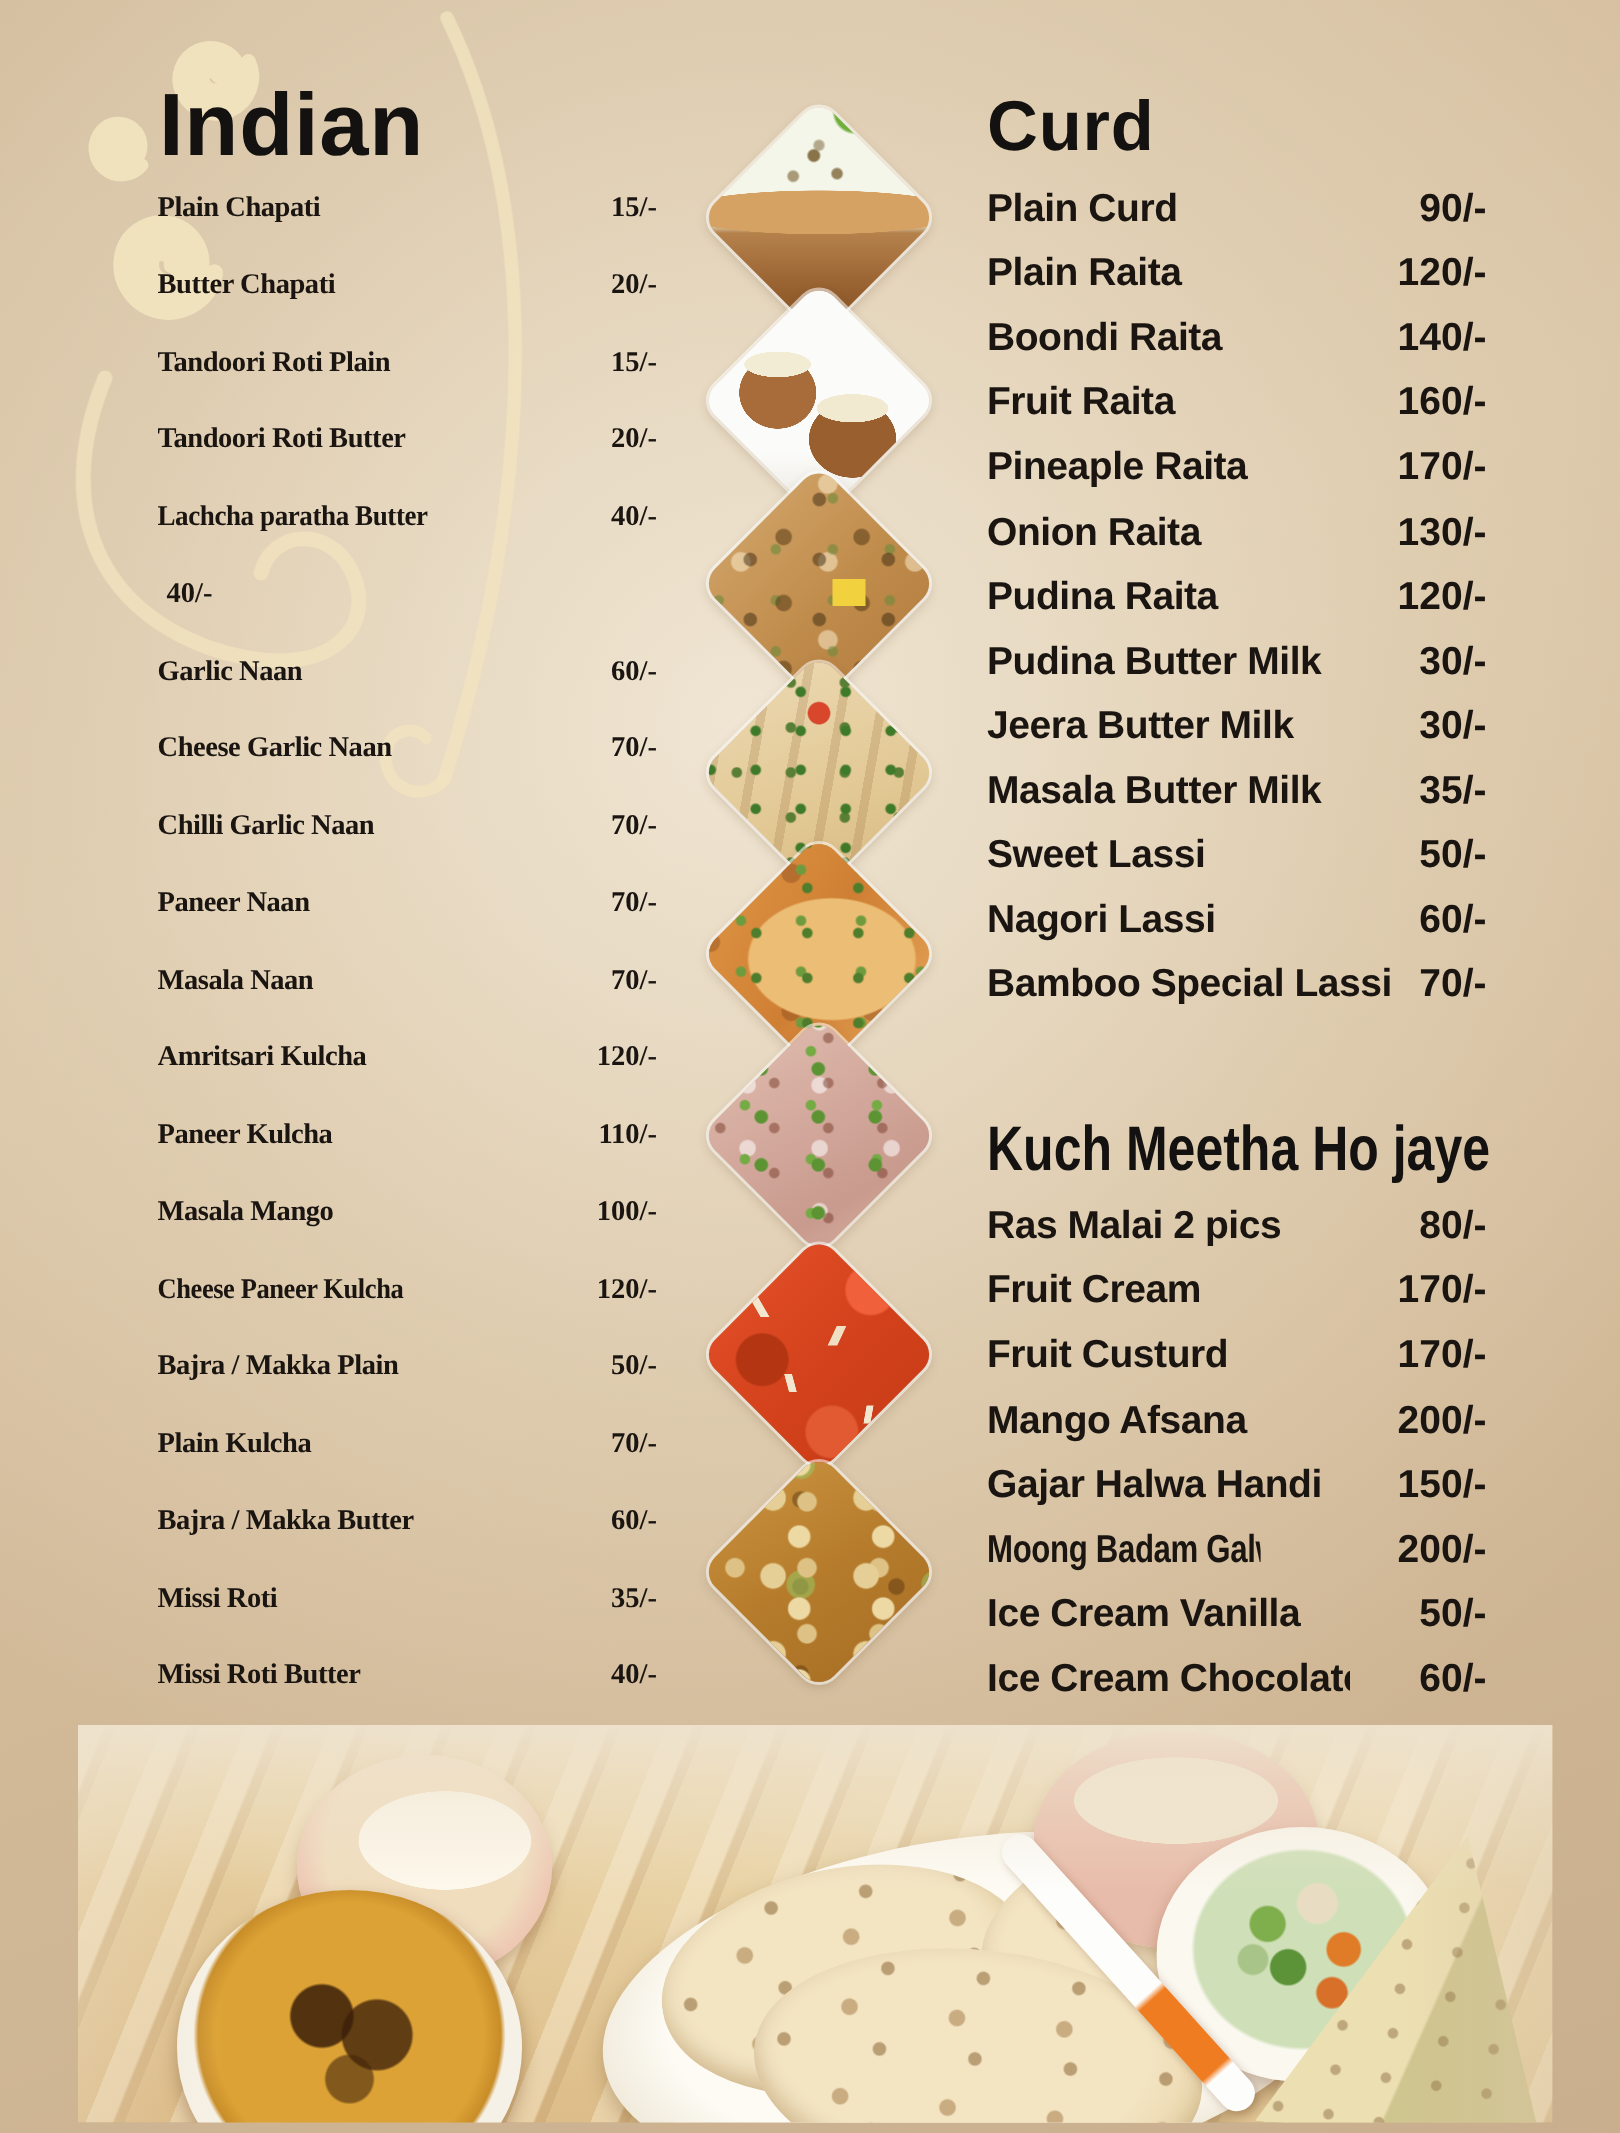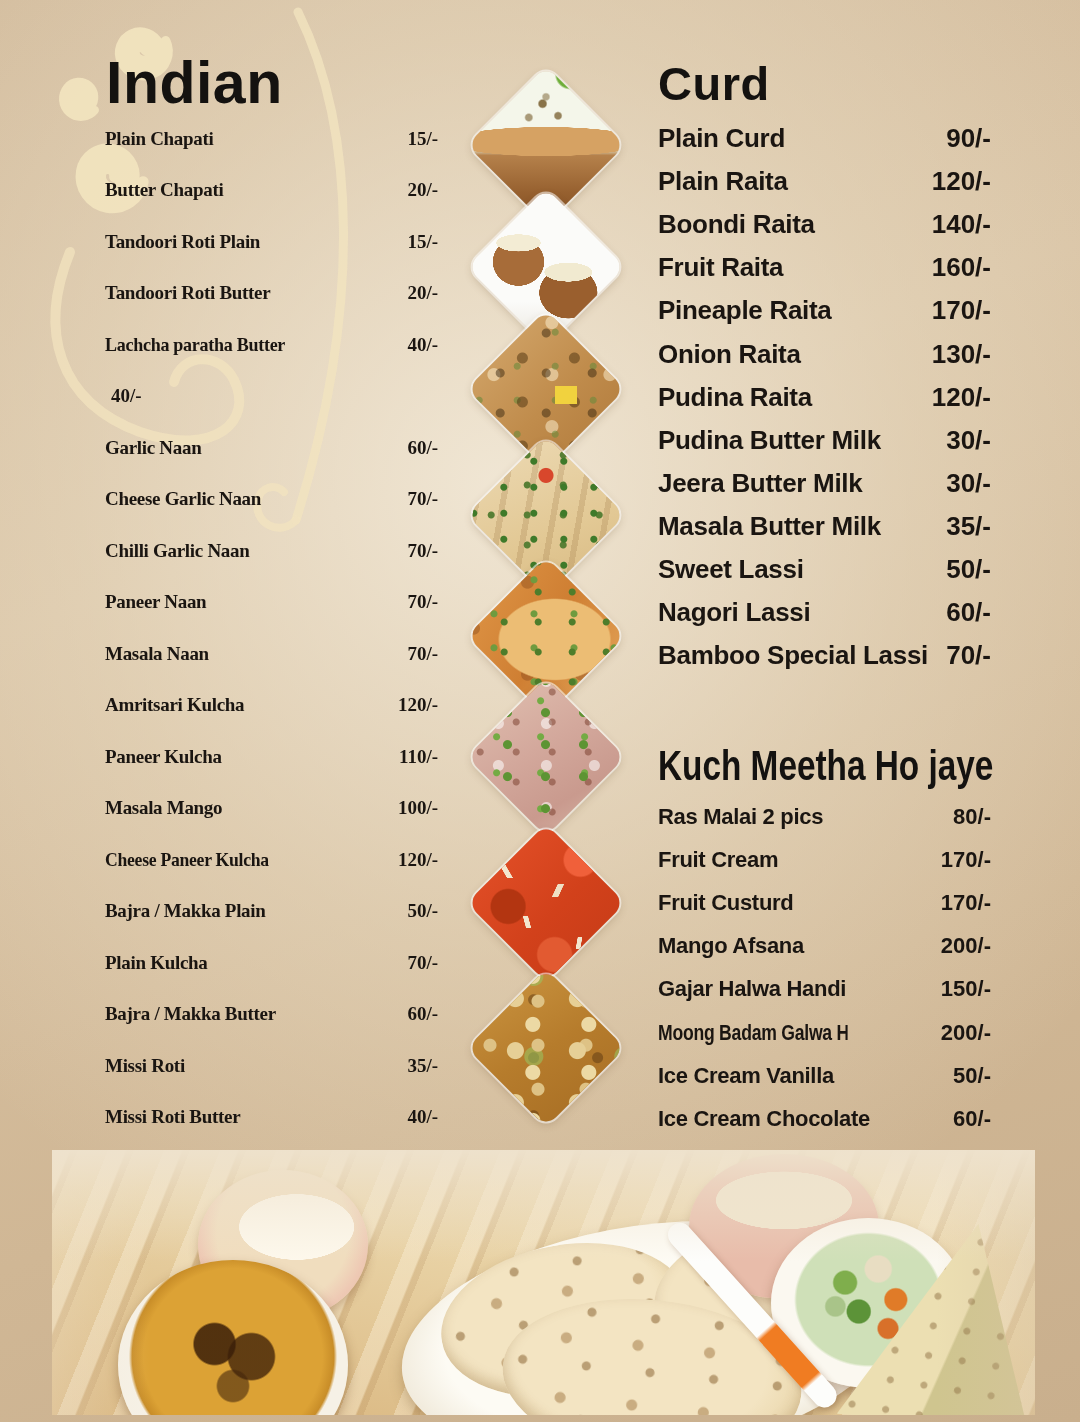--- a/index.html
+++ b/index.html
@@ -21,21 +21,21 @@
   
   .list{position:absolute;}
   .row{display:flex;align-items:center;}
   .nm{flex:1 1 auto;min-width:0;overflow:hidden;white-space:nowrap;font-weight:bold;letter-spacing:-0.3px;}
   .pr{white-space:nowrap;font-weight:bold;margin-left:6px;text-align:center;}
   .left-list{left:105px;top:113px;width:333px;}
   .left-list .row{height:51.5px;font-size:19px;font-family:Liberation Serif, serif;}
   .curd-list{left:658px;top:117px;width:333px;}
   .curd-list .row{height:43.1px;font-size:26px;}
   .sweets-list{left:658px;top:795px;width:333px;}
-  .sweets-list .row{height:43.2px;font-size:22px;gap:40px;}
+  .sweets-list .row{height:43.2px;font-size:26px;gap:40px;}
   .fit{display:inline-block;}
   
   .diamond{position:absolute;left:490px;width:112px;height:112px;transform:rotate(45deg);
     border-radius:14px;overflow:hidden;box-shadow:0 0 0 2px rgba(255,255,255,.55), 2px 2px 8px rgba(96,66,34,.25);}
   .food{position:absolute;left:-30px;top:-30px;width:172px;height:172px;transform:rotate(-45deg);}
   .d1{top:89px;} .d2{top:211px;} .d3{top:333px;} .d4{top:459px;}
   .d5{top:580px;} .d6{top:701px;} .d7{top:847px;} .d8{top:992px;}
   .f-curd{background:
     radial-gradient(circle at 64% 9%, #6fae3a 0 7%, transparent 8%),
     radial-gradient(circle at 74% 15%, #8cc457 0 5%, transparent 6%),

